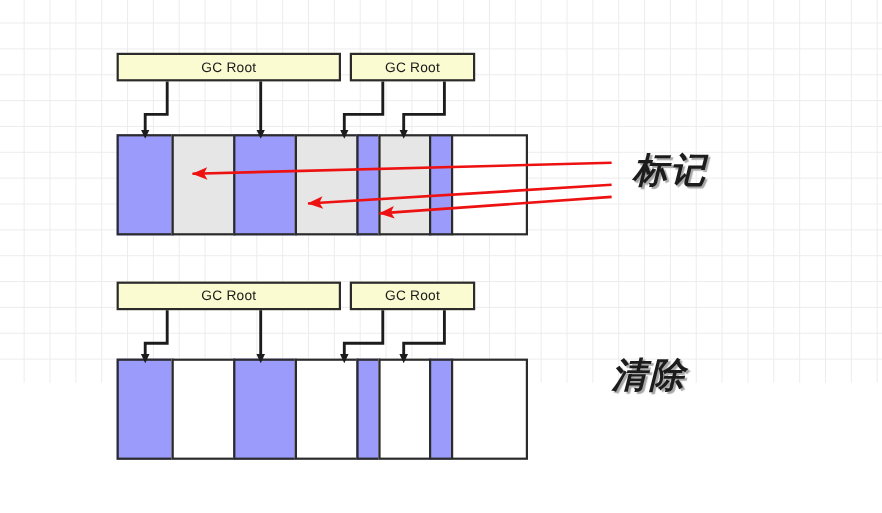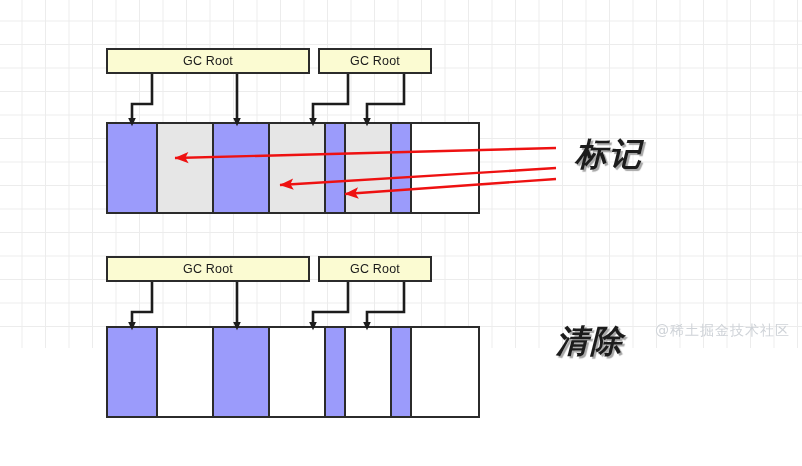--- a/index.html
+++ b/index.html
@@ -162,14 +162,13 @@
         <path d="M348,282 L348,312 L313,312 L313,323" fill="none" stroke="#1c1c1c" stroke-width="2.6" marker-end="url(#blackhead)"></path>
         <path d="M404,282 L404,312 L367,312 L367,323" fill="none" stroke="#1c1c1c" stroke-width="2.6" marker-end="url(#blackhead)"></path>
       </g>
     <g id="annotation-group">
         <line x1="556" y1="148" x2="175" y2="158" stroke="#ee1111" stroke-width="2.4" marker-end="url(#redhead)"></line>
         <line x1="556" y1="168" x2="280" y2="185" stroke="#ee1111" stroke-width="2.4" marker-end="url(#redhead)"></line>
         <line x1="556" y1="179" x2="345" y2="194" stroke="#ee1111" stroke-width="2.4" marker-end="url(#redhead)"></line>
       </g>
   </svg>
 
-  <div id="watermark">@稀土掘金技术社区</div>
 </div>
 
 </body></html>

